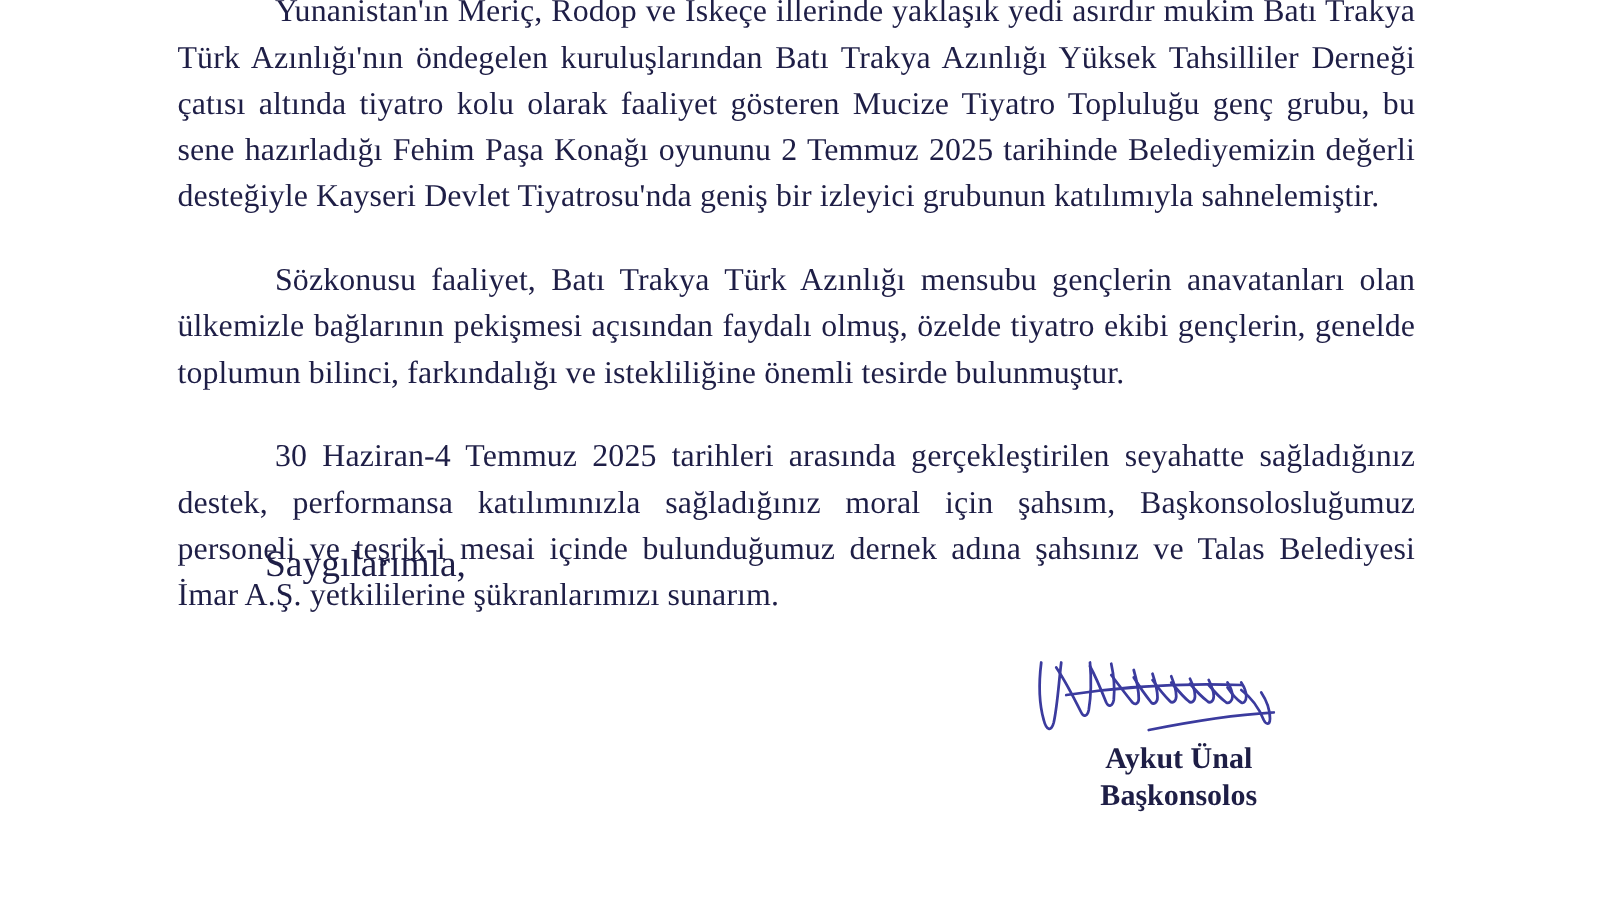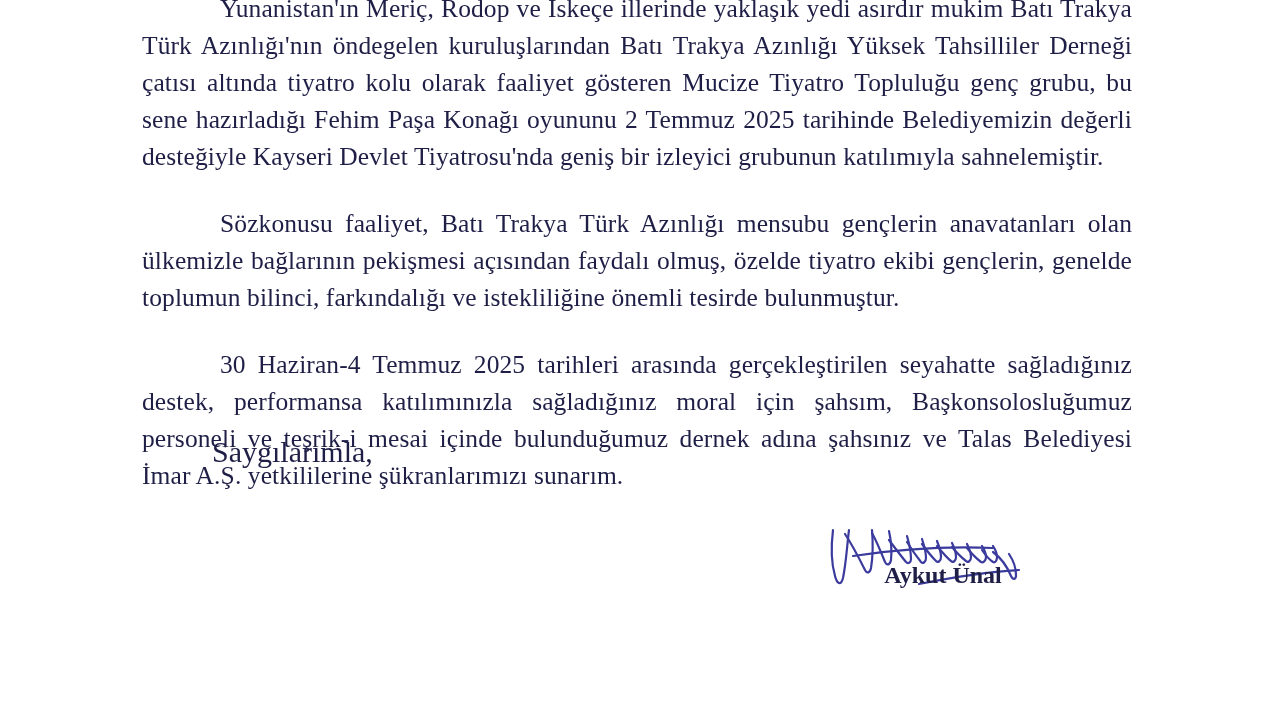--- a/index.html
+++ b/index.html
@@ -60,21 +60,21 @@
   }
   .signature-svg {
     position: absolute;
     left: -5px;
     top: 0;
     width: 240px;
     height: 95px;
   }
   .sig-name {
     position: relative;
-    margin-top: 60px;
+    margin-top: 92px;
     font-size: 24px;
     line-height: 30px;
     font-weight: bold;
     color: #1e1e46;
     white-space: nowrap;
   }
   .sig-title {
     position: relative;
     font-size: 24px;
     line-height: 30px;
@@ -108,15 +108,16 @@
         <path d="M114 46 C119 52 124 58 128 61 C130 63 133 61 133 57 C133 52 131 47 129 43"></path>
         <path d="M129 47 C134 53 139 58 143 61 C145 63 148 61 148 57 C148 52 146 48 144 44"></path>
         <path d="M144 48 C149 54 154 59 158 62 C160 63 163 61 163 57 C163 53 161 49 159 46"></path>
         <path d="M159 50 C163 56 167 60 170 62 C172 63 174 61 174 57 C174 53 172 49 170 46"></path>
         <path d="M30 56 C70 50 120 46 170 48"></path>
         <path d="M170 52 C178 58 184 66 188 76 C190 80 193 80 193 75 C193 68 190 60 186 54"></path>
         <path d="M96 84 C126 78 160 72 196 70"></path>
       </g>
     </svg>
     <div class="sig-name">Aykut Ünal</div>
+    <div class="sig-title">Başkonsolos</div>
   </div>
 
 </div>
 
 </body></html>

